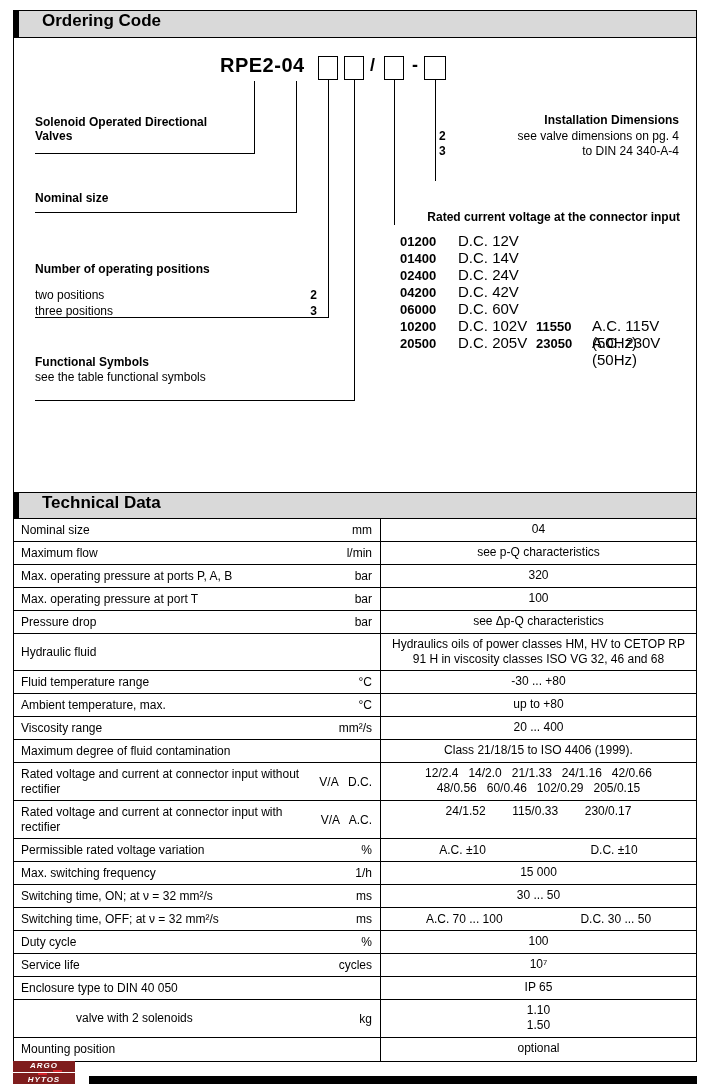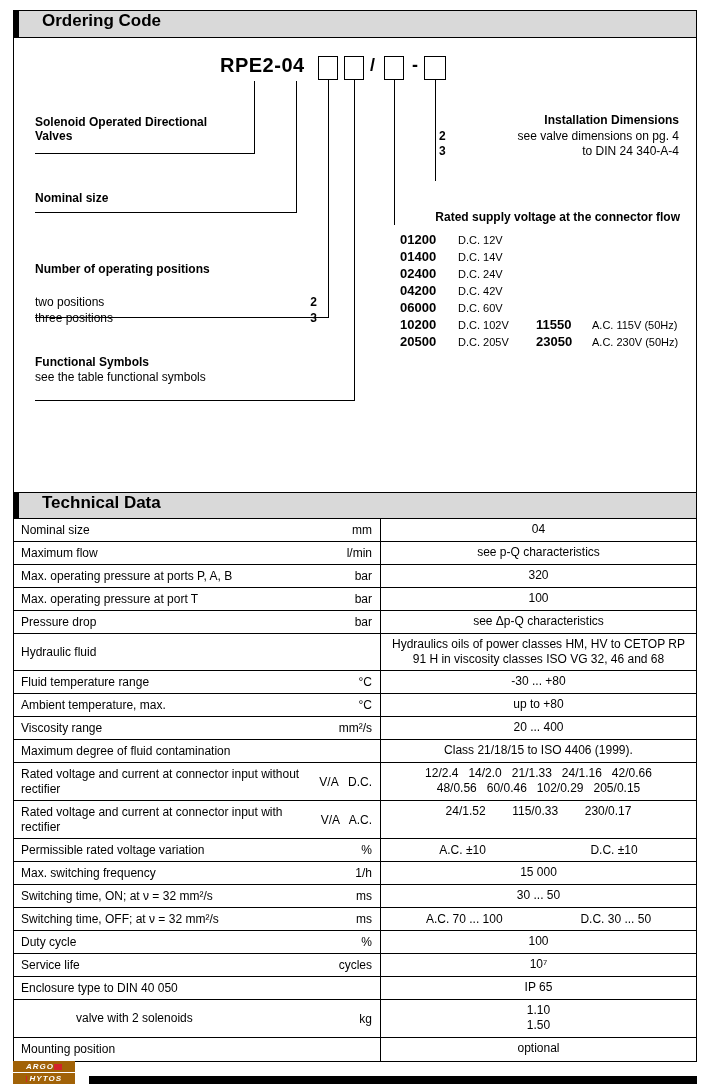--- a/index.html
+++ b/index.html
@@ -37,38 +37,38 @@
   .hl { height:1px; }
   .code-prefix { position:absolute; left:206px; top:16px; font-size:20px; font-weight:bold; letter-spacing:0.5px; }
   .cbox { position:absolute; top:18px; width:20px; height:24px; border:1px solid #000; background:#fff; }
   .csep { position:absolute; top:17px; font-size:18px; font-weight:bold; }
 
   .dlabel { position:absolute; font-size:12px; line-height:14px; }
   .bold { font-weight:bold; }
   .solenoid-label { left:21px; top:77px; width:185px; }
   .nominal-label { left:21px; top:153px; }
   .positions-block { left:21px; top:224px; width:282px; }
-  .positions-block .pos-title { font-weight:bold; line-height:15px; margin-bottom:17px; }
+  .positions-block .pos-title { font-weight:bold; line-height:15px; margin-bottom:10px; }
   .pos-row { display:flex; justify-content:space-between; line-height:16px; }
   .pos-val { font-weight:bold; }
   .functional-block { left:21px; top:317px; width:230px; }
   .functional-block .fun-title { font-weight:bold; line-height:15px; }
   .functional-block .fun-sub { line-height:15px; }
 
   .inst-block { position:absolute; left:425px; top:75px; width:240px; line-height:15px; }
   .inst-title { font-weight:bold; text-align:right; margin-bottom:1px; }
   .inst-row { display:flex; }
   .inst-val { font-weight:bold; width:20px; }
   .inst-text { flex:1; text-align:right; }
 
   .volt-title { position:absolute; left:386px; top:172px; width:280px; text-align:right; font-weight:bold; }
   .vlist { position:absolute; left:386px; top:194px; }
   .vrow { display:grid; grid-template-columns:58px 78px 56px auto; align-items:baseline; height:17px; }
   .vcode, .vcode2 { font-weight:bold; font-size:13px; }
-  .vdesc, .vdesc2 { font-size:11px; }
+  .vdesc, .vdesc2 { font-size:15px; }
 
   
   .trow {
     display:grid;
     grid-template-columns:294px 72px 1fr;
     border-bottom:1px solid #000;
     min-height:23px;
   }
   .trow:last-child { border-bottom:none; }
   .tlabel { padding:3px 2px 3px 7px; display:flex; flex-direction:column; justify-content:center; line-height:15px; }
@@ -80,23 +80,23 @@
     text-align:center; padding:3px 6px; line-height:15px;
   }
   .tvalue .pre { white-space:pre; }
   .tvalue.split { flex-direction:row; justify-content:space-around; align-items:center; }
 
   
   .footer { position:absolute; left:13px; top:1061px; width:684px; display:flex; align-items:flex-end; }
   .logo { width:62px; }
   .logo-row {
     display:flex; align-items:center;
-    background:#a16207; color:#fff;
+    background:#7f1d1d; color:#fff;
     height:11px; padding:0 13px; margin-bottom:1px;
-    font-size:8px; font-weight:bold; font-style:italic; letter-spacing:1px;
+    font-size:8px; font-weight:bold; font-style:italic; letter-spacing:1px;flex-direction:column;
   }
   .logo-red { width:9px; height:6px; background:#d2232a; display:inline-block; }
   .logo-row.top .logo-red { margin-left:auto; }
   .logo-row.bottom .logo-red { margin-right:3px; }
   .footer-bar { flex:1; height:8px; background:#000; margin-left:14px; margin-bottom:1px; }
 </style>
 </head>
 <body>
 
 <div class="doc">
@@ -152,21 +152,21 @@
       <div class="inst-row">
         <span class="inst-val">2</span>
         <span class="inst-text">see valve dimensions on pg. 4</span>
       </div>
       <div class="inst-row">
         <span class="inst-val">3</span>
         <span class="inst-text">to DIN 24 340-A-4</span>
       </div>
     </div>
 
-    <div class="volt-title">Rated supply voltage at the connector flow</div>
+    <div class="volt-title">Rated current voltage at the connector input</div>
 
     <div class="vlist">
       <div class="vrow">
         <span class="vcode">01200</span>
         <span class="vdesc">D.C. 12V</span>
         <span class="vcode2"></span>
         <span class="vdesc2"></span>
       </div>
       <div class="vrow">
         <span class="vcode">01400</span>

